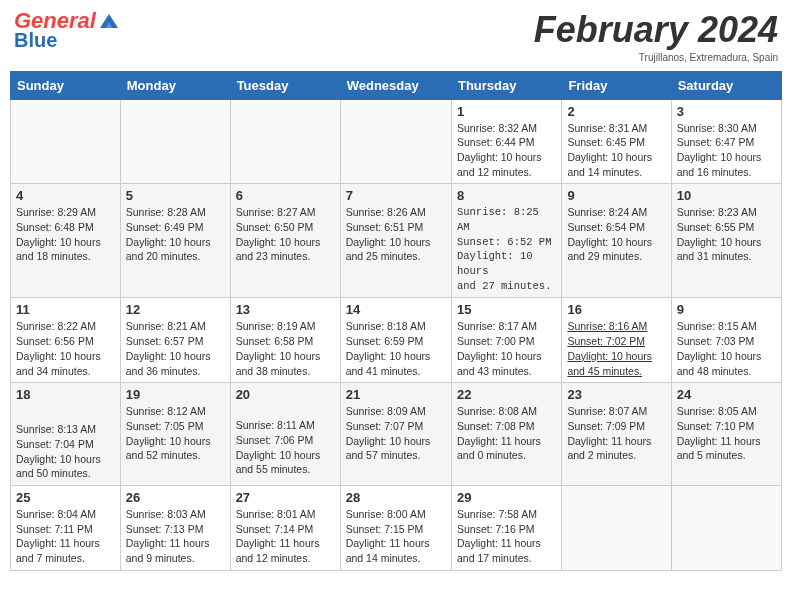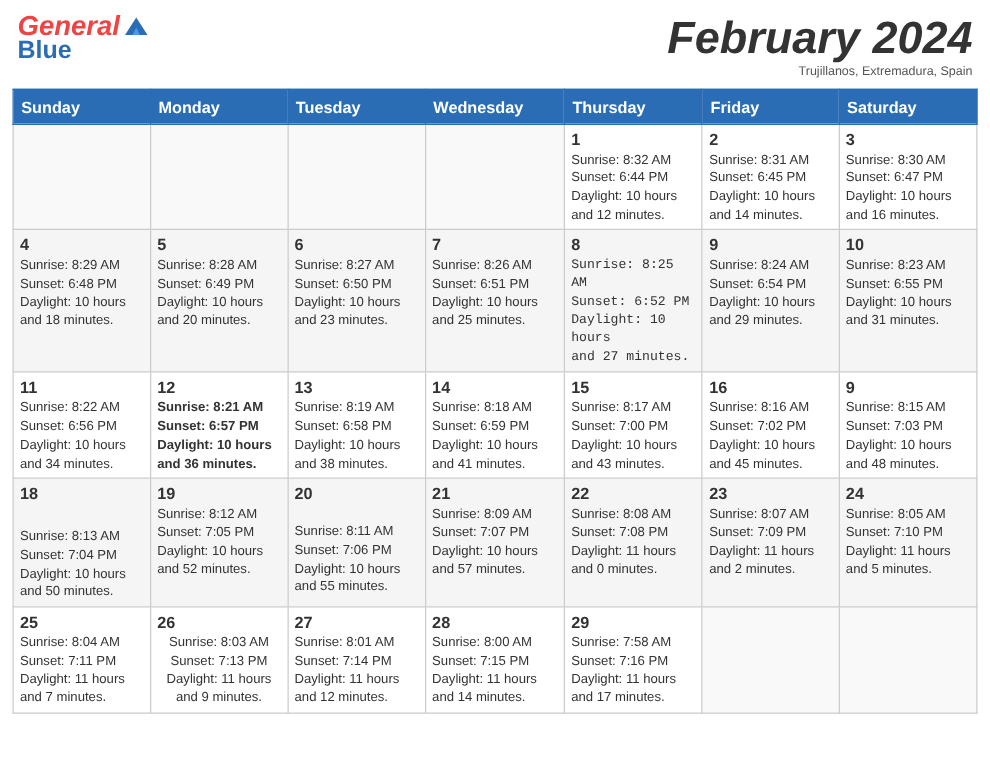--- a/index.html
+++ b/index.html
@@ -202,21 +202,21 @@
       <tr>
         <td class="row-white">
           <span class="day-number">11</span>
           <div class="day-info" style="white-space: pre-line;">Sunrise: 8:22 AM
 Sunset: 6:56 PM
 Daylight: 10 hours
 and 34 minutes.</div>
         </td>
         <td class="row-white">
           <span class="day-number">12</span>
-          <div class="day-info" style="white-space: pre-line; font-weight: bold;">Sunrise: 8:21 AM
+          <div class="day-info" style="white-space: pre-line;">Sunrise: 8:21 AM
 Sunset: 6:57 PM
 Daylight: 10 hours
 and 36 minutes.</div>
         </td>
         <td class="row-white">
           <span class="day-number">13</span>
           <div class="day-info" style="white-space: pre-line;">Sunrise: 8:19 AM
 Sunset: 6:58 PM
 Daylight: 10 hours
 and 38 minutes.</div>
@@ -230,21 +230,21 @@
         </td>
         <td class="row-white">
           <span class="day-number">15</span>
           <div class="day-info" style="white-space: pre-line;">Sunrise: 8:17 AM
 Sunset: 7:00 PM
 Daylight: 10 hours
 and 43 minutes.</div>
         </td>
         <td class="row-white">
           <span class="day-number">16</span>
-          <div class="day-info" style="white-space: pre-line;">Sunrise: 8:16 AM
+          <div class="day-info" style="white-space: pre-line; text-decoration: underline;">Sunrise: 8:16 AM
 Sunset: 7:02 PM
 Daylight: 10 hours
 and 45 minutes.</div>
         </td>
         <td class="row-white">
           <span class="day-number">9</span>
           <div class="day-info" style="white-space: pre-line;">Sunrise: 8:15 AM
 Sunset: 7:03 PM
 Daylight: 10 hours
 and 48 minutes.</div>
@@ -304,21 +304,21 @@
       <tr>
         <td class="row-white">
           <span class="day-number">25</span>
           <div class="day-info" style="white-space: pre-line;">Sunrise: 8:04 AM
 Sunset: 7:11 PM
 Daylight: 11 hours
 and 7 minutes.</div>
         </td>
         <td class="row-white">
           <span class="day-number">26</span>
-          <div class="day-info" style="white-space: pre-line; text-align: center;">Sunrise: 8:03 AM
+          <div class="day-info" style="white-space: pre-line;">Sunrise: 8:03 AM
 Sunset: 7:13 PM
 Daylight: 11 hours
 and 9 minutes.</div>
         </td>
         <td class="row-white">
           <span class="day-number">27</span>
           <div class="day-info" style="white-space: pre-line;">Sunrise: 8:01 AM
 Sunset: 7:14 PM
 Daylight: 11 hours
 and 12 minutes.</div>

